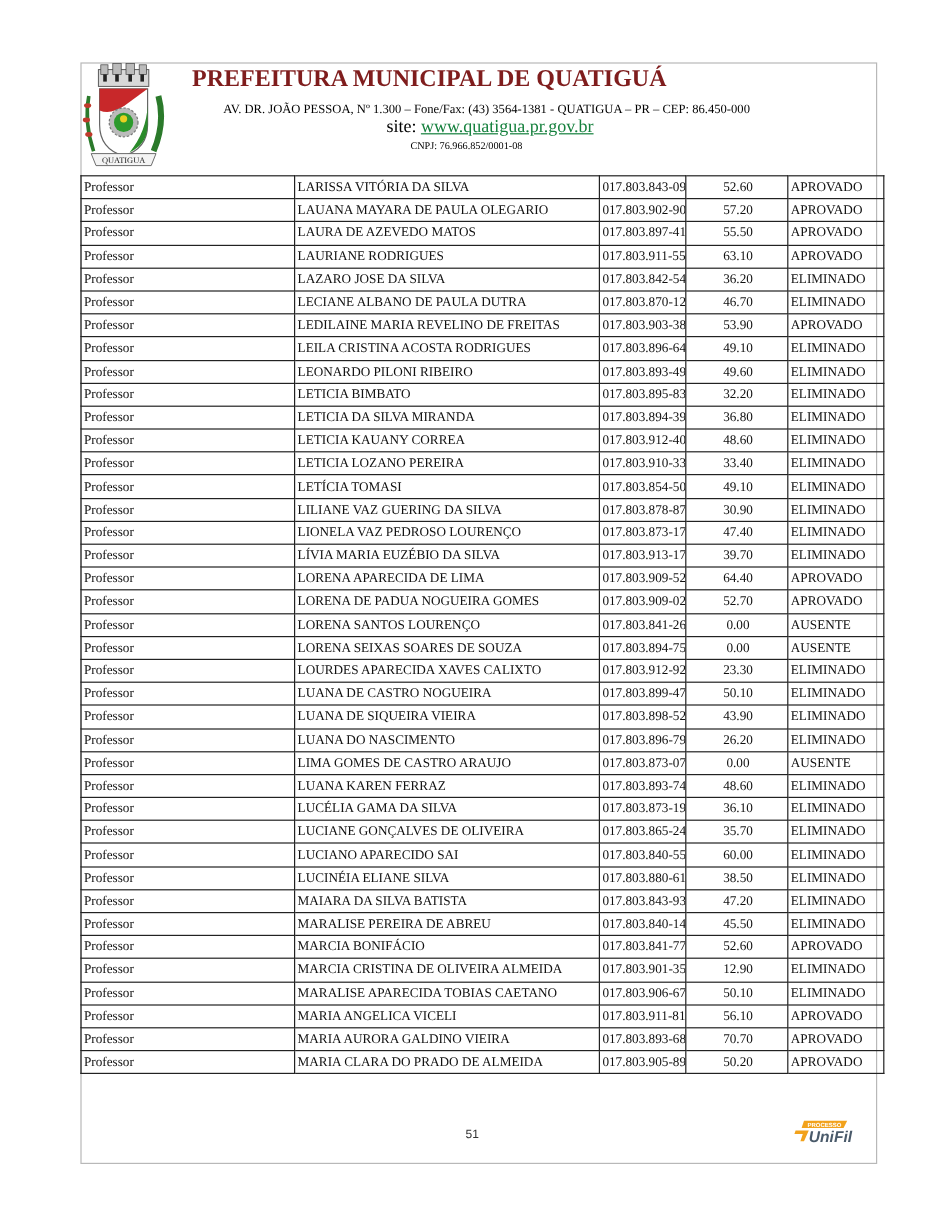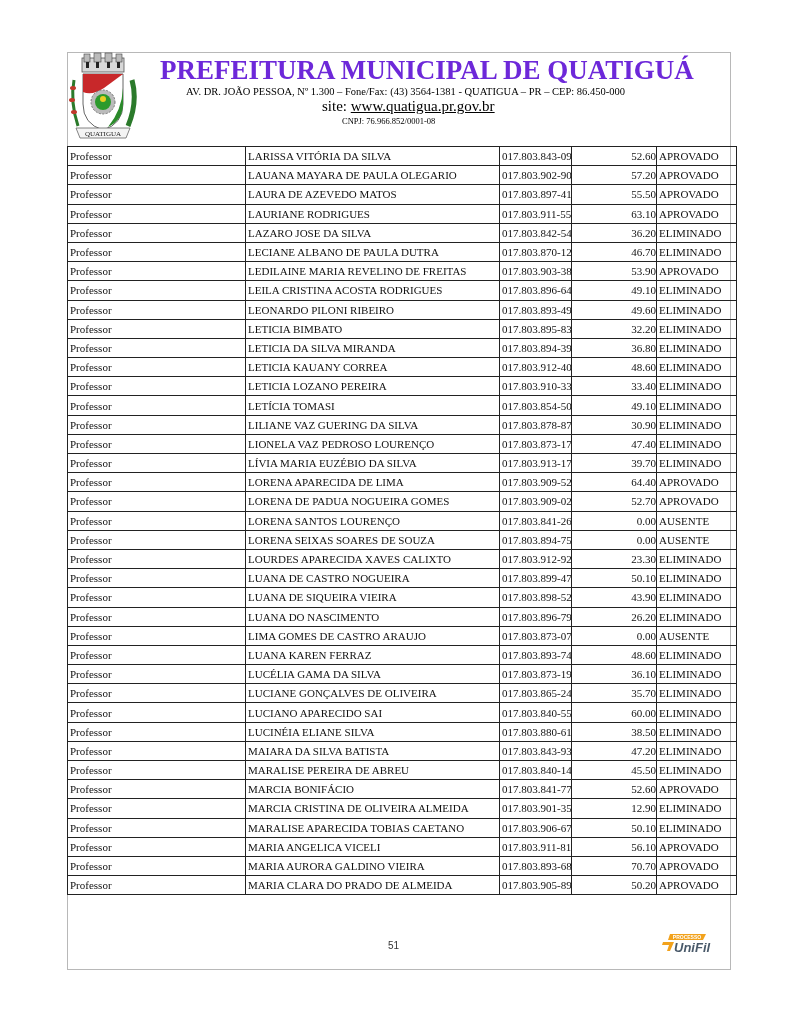--- a/index.html
+++ b/index.html
@@ -1,29 +1,29 @@
 <!DOCTYPE html>
 <html><head>
 <meta charset="utf-8">
 <style>
   html, body { margin: 0; padding: 0; background: #ffffff; }
   body { width: 791px; height: 1024px; position: relative; overflow: hidden; font-family: "Liberation Sans", sans-serif; }
   .frame { position: absolute; left: 67px; top: 52px; width: 664px; height: 918px; border: 1px solid #b8b8b8; box-sizing: border-box; }
   .logo { position: absolute; left: 66px; top: 52px; width: 74px; height: 92px; }
-  .title { position: absolute; left: 160px; top: 55px; width: 520px; font-family: "Liberation Serif", serif; font-weight: bold; font-size: 27px; color: #6d28d9; letter-spacing: 0px; white-space: nowrap; }
+  .title { position: absolute; left: 160px; top: 55px; width: 520px; font-family: "Liberation Serif", serif; font-weight: bold; font-size: 20px; color: #7f1d1d; letter-spacing: 0px; white-space: nowrap; }
   .address { position: absolute; left: 186px; top: 86px; font-family: "Liberation Serif", serif; font-size: 10.5px; color: #000; white-space: nowrap; }
   .site { position: absolute; left: 322px; top: 98px; font-family: "Liberation Serif", serif; font-size: 15px; color: #000; white-space: nowrap; }
-  .site a { color: #000000; text-decoration: underline; }
+  .site a { color: #15803d; text-decoration: underline; }
   .cnpj { position: absolute; left: 342px; top: 116px; font-family: "Liberation Serif", serif; font-size: 8.5px; color: #000; white-space: nowrap; text-align: right; }
   table.results { position: absolute; left: 67px; top: 146px; border-collapse: collapse; table-layout: fixed; width: 664px; font-family: Liberation Serif, serif; font-size: 11px; color: #111; }
   table.results td { border: 1.5px solid #222; height: 18.2px; padding: 0 0 0 2px; white-space: nowrap; overflow: hidden; line-height: 16px; }
   td.c-cargo { width: 175px; }
   td.c-nome { width: 251px; }
   td.c-insc { width: 69px; }
-  td.c-nota { width: 82px; text-align: right; padding: 0; }
+  td.c-nota { width: 82px; text-align: center; padding: 0; }
   td.c-sit { width: 77px; }
   .page-num { position: absolute; left: 352px; top: 940px; font-family: Liberation Sans, sans-serif; font-size: 10px; color: #333; margin-left: 36px; }
   .unifil { position: absolute; left: 660px; top: 931px; width: 70px; height: 26px; }
 </style>
 </head>
 <body>
 
 <div class="frame"></div>
 
 <svg class="logo" viewBox="0 0 74 92">

